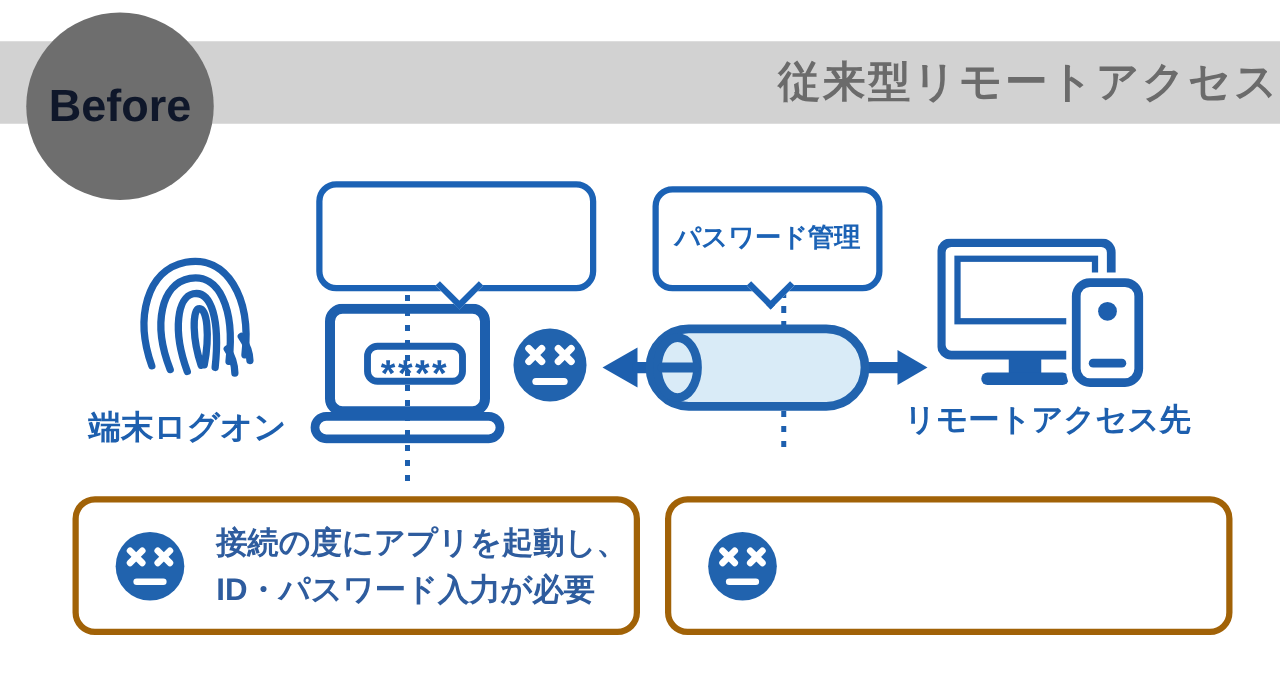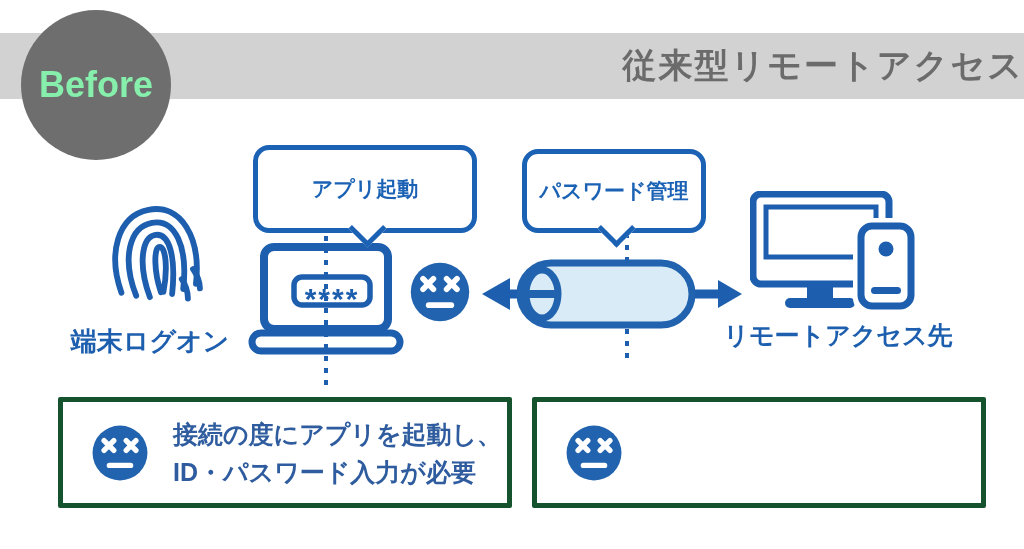--- a/index.html
+++ b/index.html
@@ -6,21 +6,21 @@
   #canvas{
     position:relative;width:1024px;height:549px;background:#ffffff;overflow:hidden;
     font-family:"Liberation Sans","DejaVu Sans",sans-serif;
   }
   
   .banner{position:absolute;left:0;top:33px;width:1024px;height:66px;background:#d2d2d2;
     display:flex;align-items:center;justify-content:flex-end;}
   .banner-title{font-size:34px;font-weight:700;color:#6b6b6b;letter-spacing:2px;}
   .before-badge{position:absolute;left:21px;top:10px;width:150px;height:150px;border-radius:50%;
     background:#6e6e6e;display:flex;align-items:center;justify-content:center;z-index:5;}
-  .before-badge span{color:#86efac;font-size:36px;font-weight:700;}
+  .before-badge span{color:#0f172a;font-size:36px;font-weight:700;}
   
   .bubble{position:absolute;background:#ffffff;border:5px solid #1b62b5;border-radius:16px;
     display:flex;flex-direction:column;align-items:center;justify-content:center;z-index:4;}
   .bubble .txt{color:#1b62b5;font-size:21px;font-weight:700;line-height:1.38;white-space:nowrap;}
   .tail{position:absolute;width:22px;height:22px;background:#ffffff;
     border-right:5px solid #1b62b5;border-bottom:5px solid #1b62b5;
     transform:rotate(45deg);bottom:-14px;}
   #bubble-app{left:253px;top:145px;width:214px;height:78px;}
   #bubble-app .tail{left:96px;}
   #bubble-pass{left:522px;top:149px;width:174px;height:74px;}
@@ -35,21 +35,21 @@
   #fingerprint{left:105px;top:200px;}
   #laptop{left:248px;top:243px;z-index:2;}
   #face-mid{left:407px;top:259px;}
   #tunnel{left:478px;top:256px;z-index:2;}
   #remote{left:750px;top:191px;}
   .icon-label{position:absolute;color:#1d5fae;font-size:26px;font-weight:700;text-align:center;white-space:nowrap;}
   #label-logon{left:60px;top:324px;width:180px;}
   #label-remote{left:720px;top:319px;width:236px;font-size:25px;}
   
   .issue-card{position:absolute;top:397px;width:454px;height:111px;background:#ffffff;
-    border:5px solid #14532d;border-radius:2px;display:flex;align-items:center;box-sizing:border-box;}
+    border:5px solid #a16207;border-radius:18px;display:flex;align-items:center;box-sizing:border-box;}
   #issue-1{left:58px;}
   #issue-2{left:532px;}
   .issue-face{margin-left:26px;flex:0 0 auto;}
   .issue-text{margin-left:22px;color:#2e5c9e;font-size:25px;font-weight:700;line-height:38px;white-space:nowrap;}
 </style>
 </head>
 <body>
 
 <div id="canvas">
 
@@ -57,21 +57,20 @@
     <div class="banner-title">従来型リモートアクセス</div>
   </div>
   <div class="before-badge">
     <span>Before</span>
   </div>
 
   <div class="vdash" id="dash-laptop"></div>
   <div class="vdash" id="dash-tunnel"></div>
 
   <div class="bubble" id="bubble-app">
-    <div class="txt">アプリ起動</div>
     <div class="tail"></div>
   </div>
 
   <div class="bubble" id="bubble-pass">
     <div class="txt">パスワード管理</div>
     <div class="tail"></div>
   </div>
 
   <svg class="abs" id="fingerprint" width="100" height="112" viewBox="0 0 120 132">
     <g fill="none" stroke="#1d5fae" stroke-width="7" stroke-linecap="round" transform="rotate(-8 60 66)">

